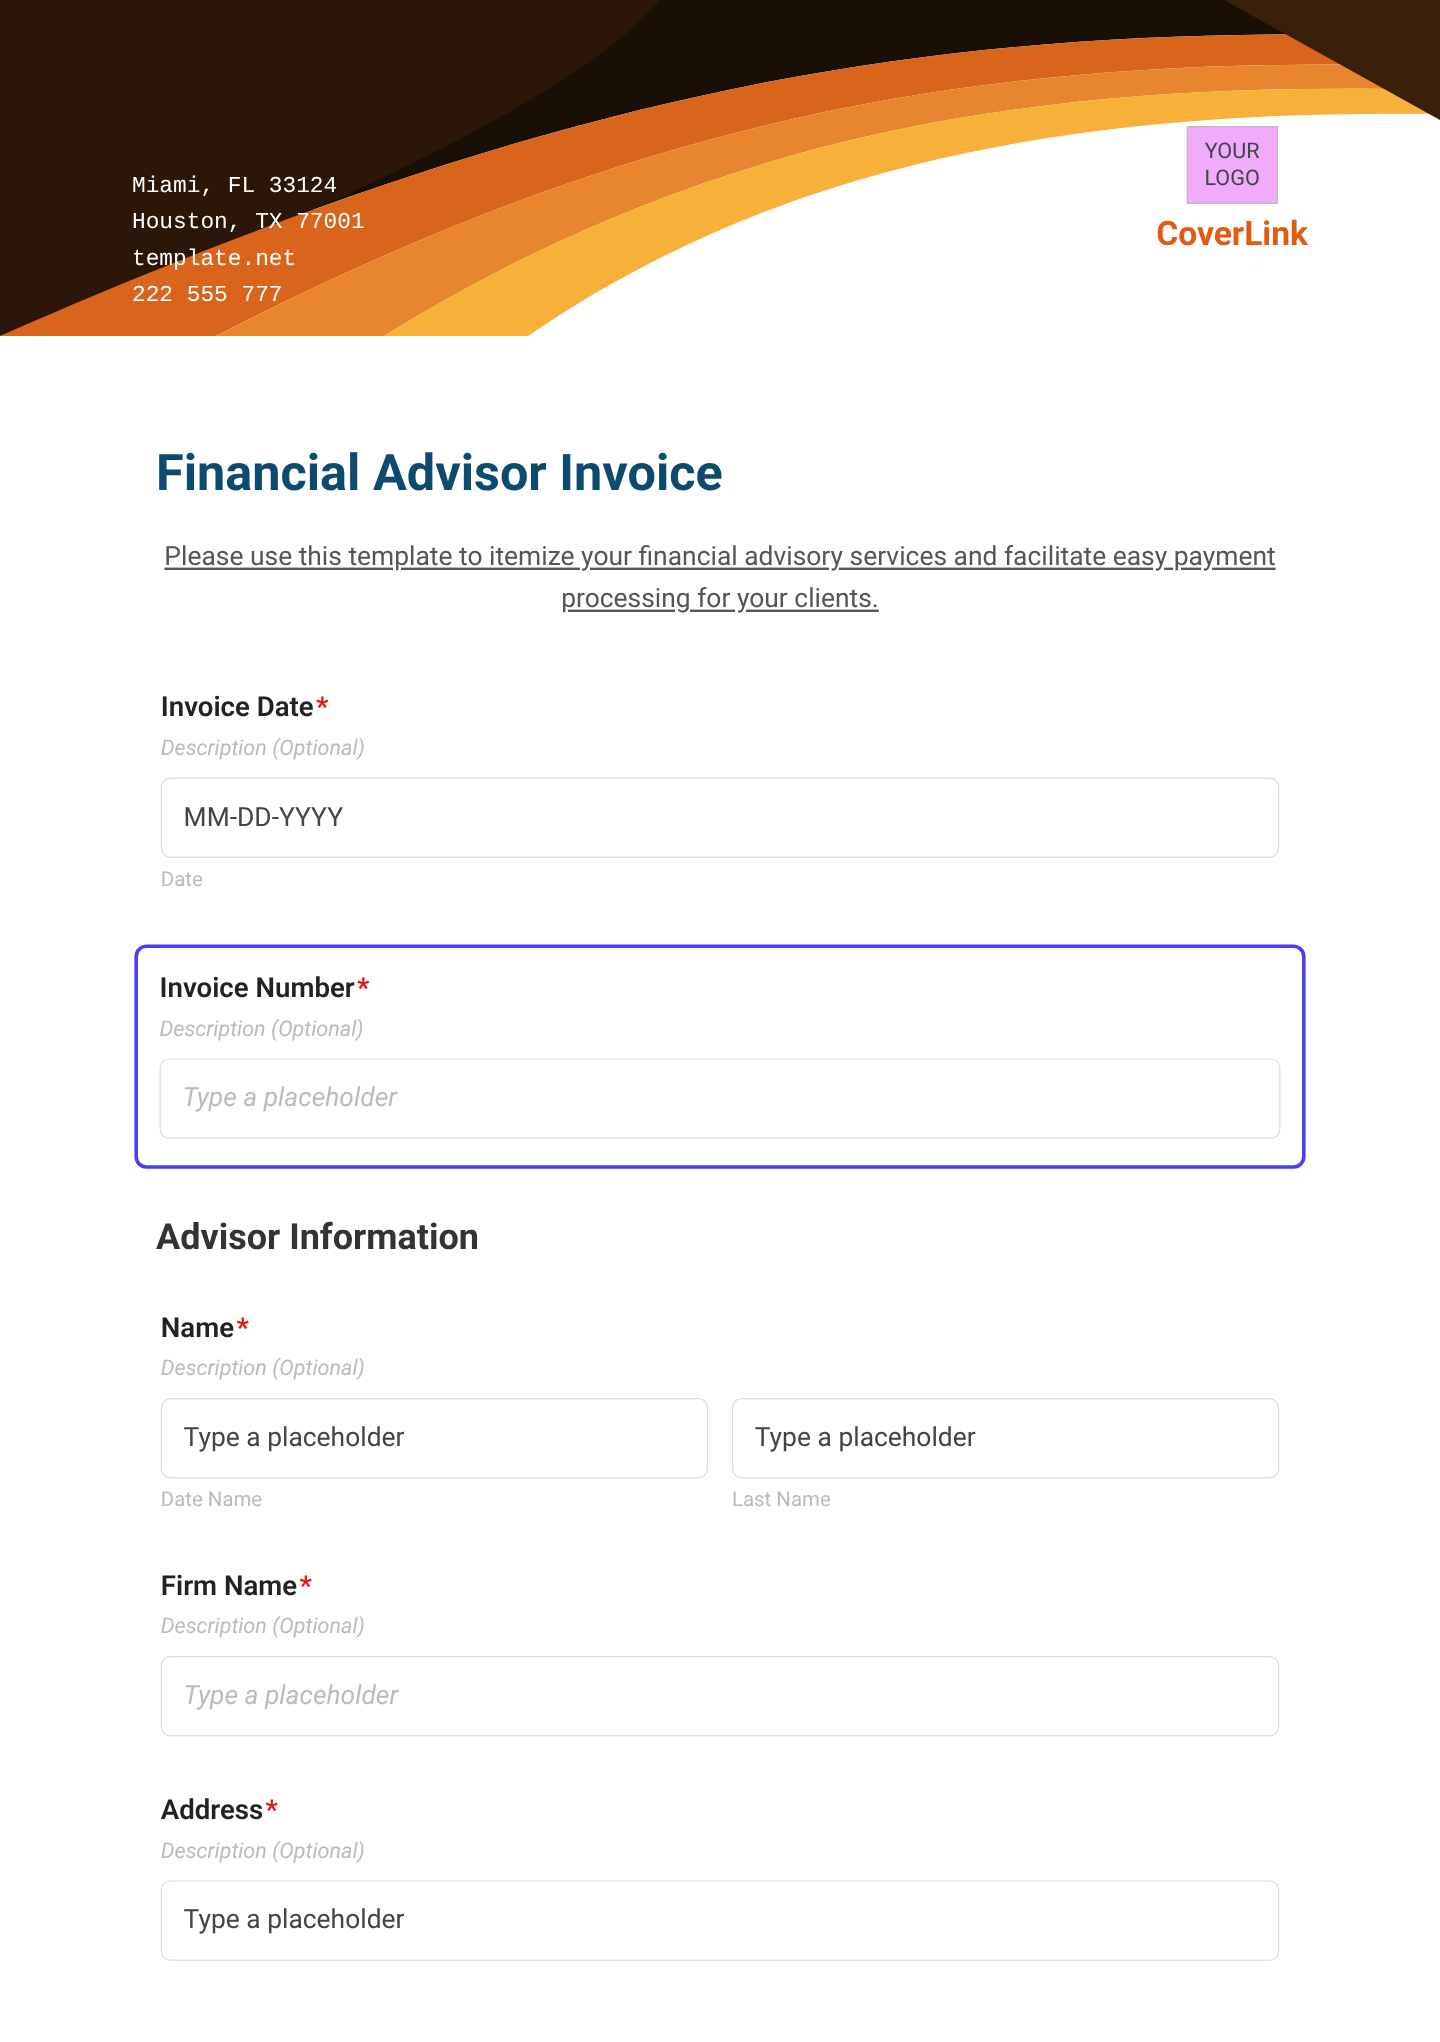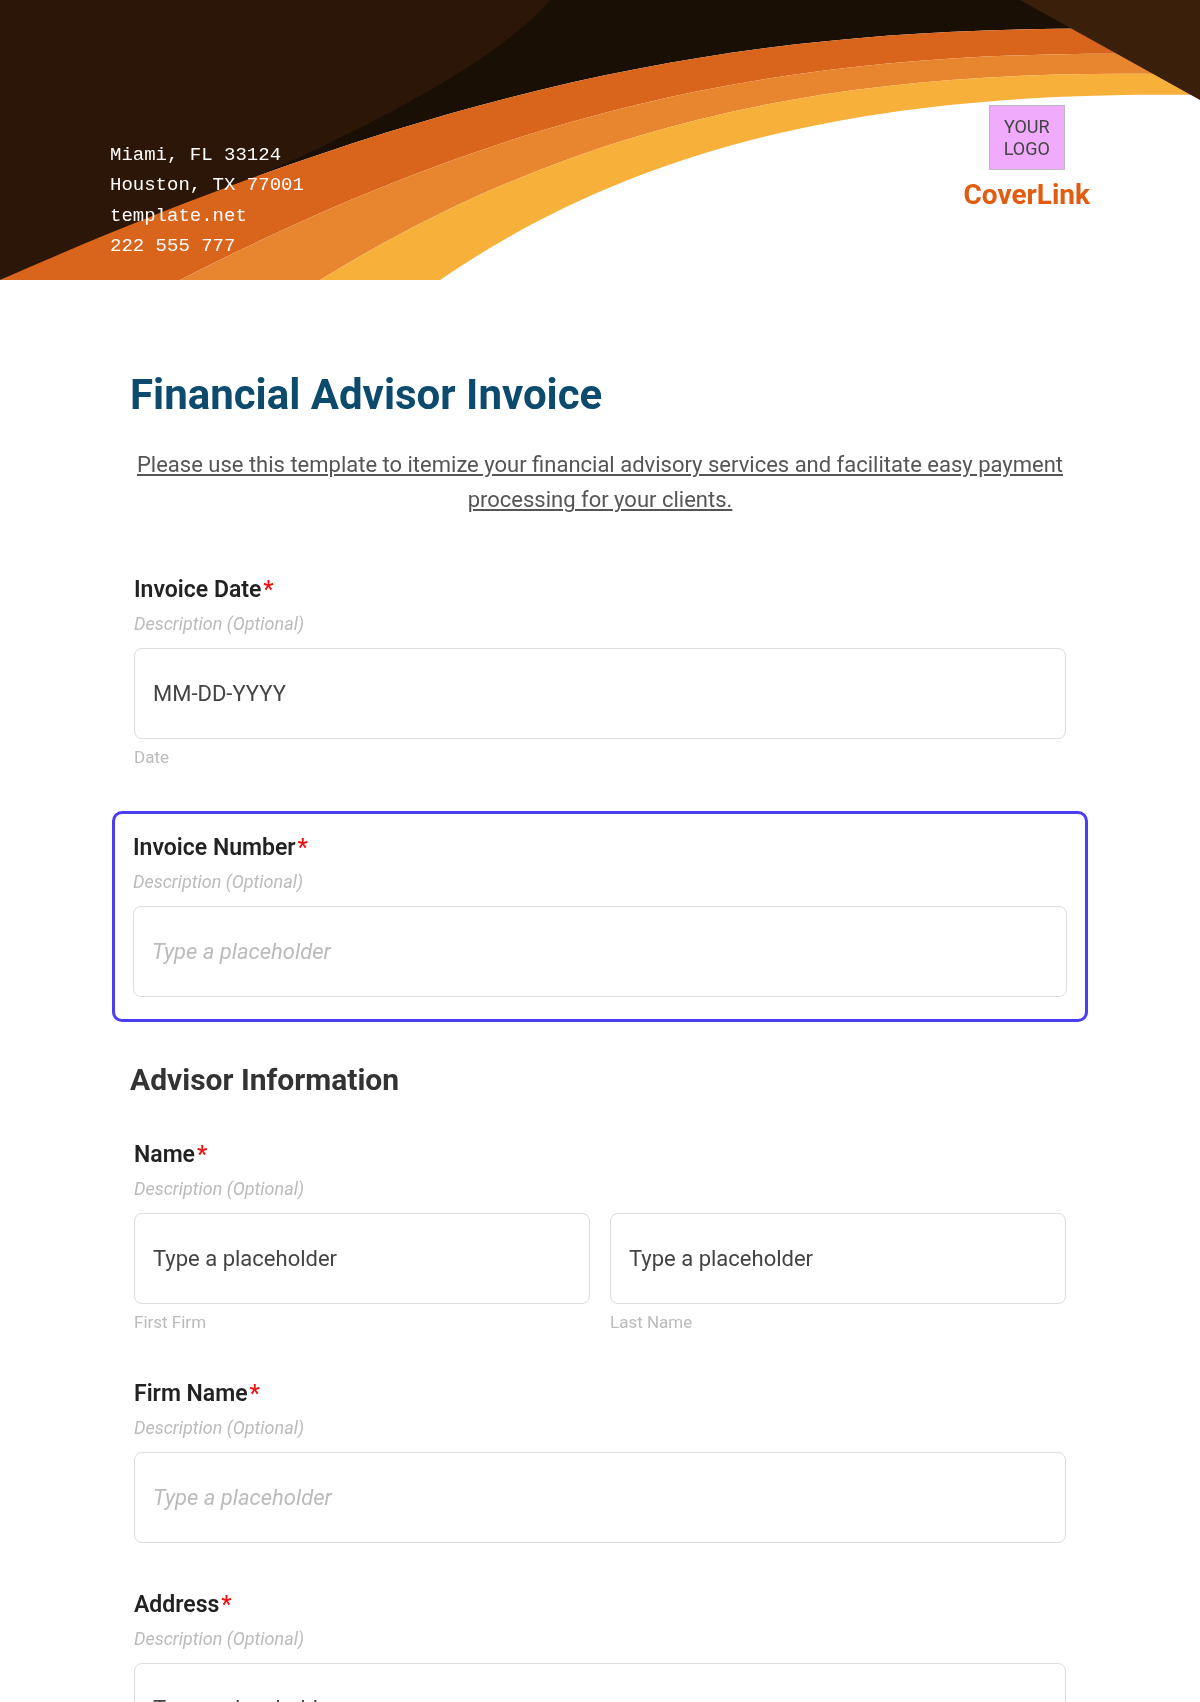--- a/index.html
+++ b/index.html
@@ -100,21 +100,21 @@
 }
 .field-label .req { color: #e11; margin-left: 2px; }
 .field-subdesc {
   font-size: 18px;
   font-style: italic;
   color: #bbb;
   margin-bottom: 14px;
 }
 .field-input {
   width: 100%;
-  padding: 32px 18px;
+  padding: 20px 18px;
   font-size: 22px;
   border: 1px solid #ddd;
   border-radius: 8px;
   color: #333;
   background: #fff;
 }
 .field-input.placeholder-italic { font-style: italic; color: #bbb; }
 .field-input.placeholder-normal { color: #444; }
 .field-caption {
   font-size: 17px;
@@ -186,21 +186,21 @@
   <h2 class="section-title">Advisor Information</h2>
 
   <div class="field-group">
     <div class="field-label">
       <span>Name</span><span class="req">*</span>
     </div>
     <div class="field-subdesc">Description (Optional)</div>
     <div class="row-2">
       <div class="col">
         <div class="field-input placeholder-normal">Type a placeholder</div>
-        <div class="field-caption">First Firm</div>
+        <div class="field-caption">Date Name</div>
       </div>
       <div class="col">
         <div class="field-input placeholder-normal">Type a placeholder</div>
         <div class="field-caption">Last Name</div>
       </div>
     </div>
   </div>
 
   <div class="field-group">
     <div class="field-label">

